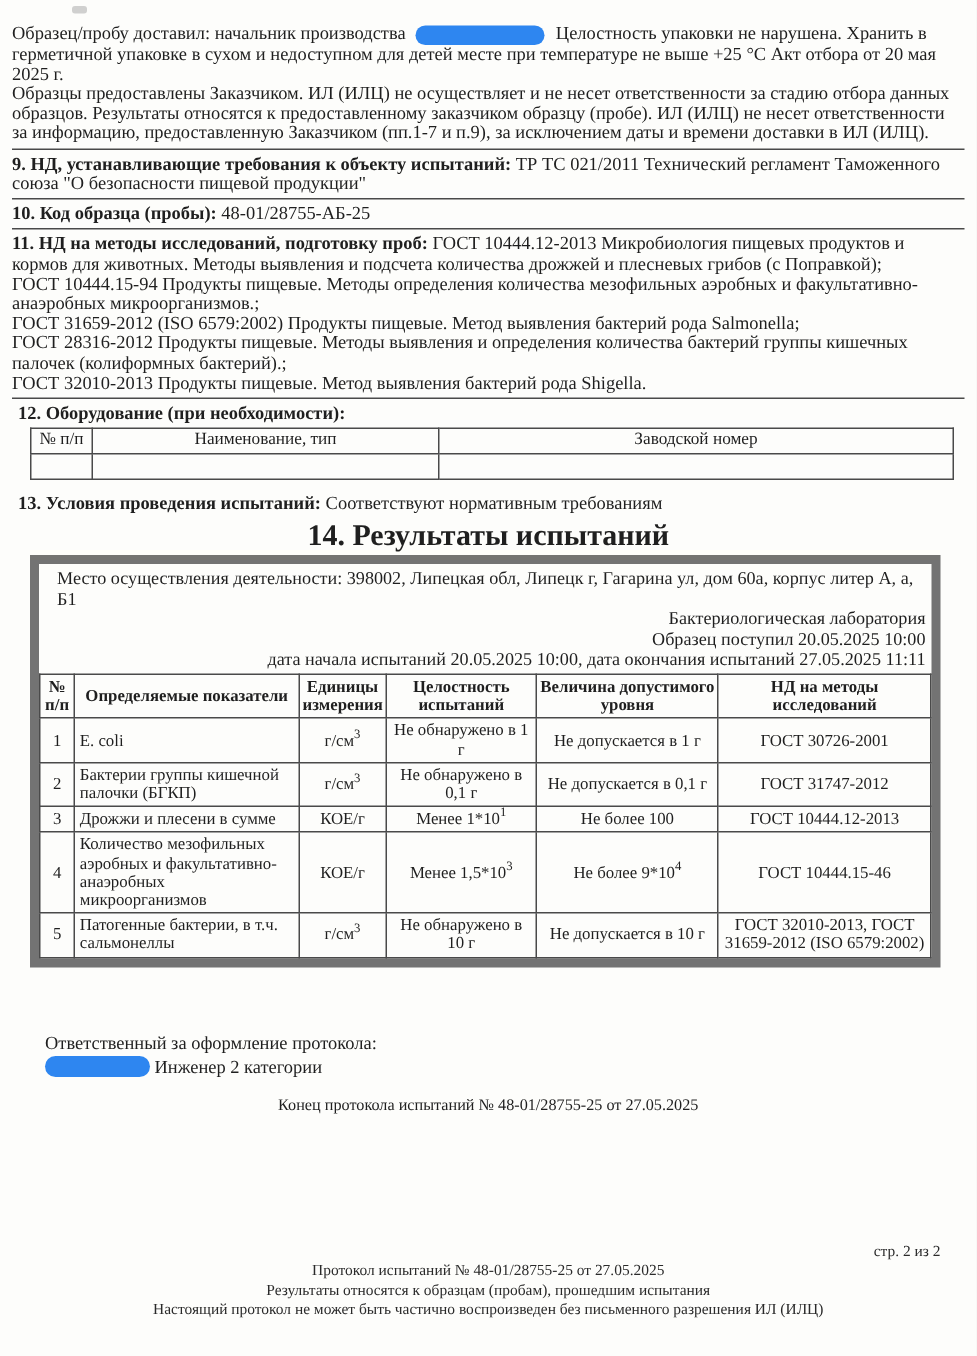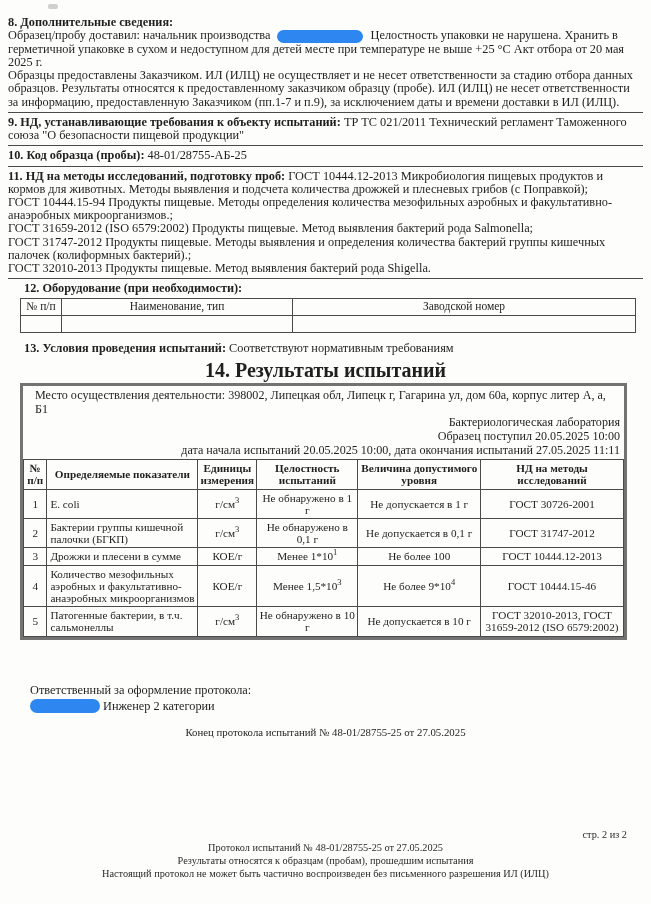--- a/index.html
+++ b/index.html
@@ -6,27 +6,27 @@
   body{width:651px;height:904px;background:#e8e8e8;font-family:"Liberation Serif","DejaVu Serif",serif;}
   .page{position:relative;width:651px;height:904px;background:#fdfdfb;color:#1f1f1f;overflow:hidden;}
   .content{padding:16px 8px 0 8px;font-size:12.3px;line-height:13.2px;}
   .bold{font-weight:bold;}
   .sec{margin:0;}
   .rule{border-top:1px solid #4a4a4a;margin-top:3px;padding-top:3px;}
   .para{margin:0;}
   .pill{display:inline-block;background:#2e86f0;border-radius:8px;vertical-align:middle;}
   .pill1{width:86px;height:13px;margin:0 4px;}
   .pill2{width:70px;height:14px;margin-right:3px;}
-  .indent{margin-left:16px;}
+  .indent{margin-left:4px;}
   .eq-table{border-collapse:collapse;margin:3px 23px 4px 12px;width:616px;table-layout:fixed;font-size:11.5px;line-height:11.5px;}
   .eq-table th,.eq-table td{border:1px solid #4a4a4a;font-weight:normal;text-align:center;padding:2px 2px;}
   .eq-table .empty td{height:12px;}
   .sec13{margin-top:9px;}
   h2{font-size:20px;margin:9px 0 6px 0;text-align:center;font-weight:bold;}
-  .res-outer{margin:0 16px 0 12px;border:3px solid #737373;}
+  .res-outer{margin:0 16px 0 12px;border:6px solid #737373;}
   .res-info{font-size:12.1px;line-height:13.6px;padding:3px 4px 2px 4px;}
   .res-info .left{text-align:left;padding-left:8px;}
   .res-info .center{text-align:right;}
   .res-table{border-collapse:collapse;width:100%;table-layout:fixed;font-size:11.2px;line-height:12.2px;}
   .res-table th,.res-table td{border:1px solid #4a4a4a;padding:2px 2px;vertical-align:middle;}
   .res-table th{font-weight:bold;text-align:center;}
   .res-table td{text-align:center;}
   .res-table td.c-ind{text-align:left;padding-left:3px;}
   .res-table tr>*:nth-child(1){width:3.2%;}
   .res-table tr>*:nth-child(2){width:25.2%;}
@@ -45,21 +45,20 @@
 </style>
 </head>
 <body>
 
 <div class="page">
   <div class="scan-mark"></div>
 
   <div class="content">
 
     <div class="sec">
-      <div class="bold">8. Дополнительные сведения:</div>
       <div class="para">
         <span>Образец/пробу доставил: начальник производства</span>
         <span class="pill pill1" style="background: rgb(46, 134, 240);"></span>
         <span>Целостность упаковки не нарушена. Хранить в герметичной упаковке в сухом и недоступном для детей месте при температуре не выше +25 °C  Акт отбора от 20 мая 2025 г.</span>
       </div>
       <div class="para">Образцы предоставлены Заказчиком. ИЛ (ИЛЦ) не осуществляет и не несет ответственности за стадию отбора данных образцов. Результаты относятся к предоставленному заказчиком образцу (пробе). ИЛ (ИЛЦ) не несет ответственности за информацию, предоставленную Заказчиком (пп.1-7 и п.9), за исключением даты и времени доставки в ИЛ (ИЛЦ).</div>
     </div>
 
     <div class="sec rule">
       <span class="bold">9. НД, устанавливающие требования к объекту испытаний:</span>
@@ -71,21 +70,21 @@
       <span>48-01/28755-АБ-25</span>
     </div>
 
     <div class="sec rule">
       <div>
         <span class="bold">11. НД на методы исследований, подготовку проб:</span>
         <span>ГОСТ 10444.12-2013 Микробиология пищевых продуктов и кормов для животных. Методы выявления и подсчета количества дрожжей и плесневых грибов (с Поправкой);</span>
       </div>
       <div>ГОСТ 10444.15-94 Продукты пищевые. Методы определения количества мезофильных аэробных и факультативно-анаэробных микроорганизмов.;</div>
       <div>ГОСТ 31659-2012 (ISO 6579:2002) Продукты пищевые. Метод выявления бактерий рода Salmonella;</div>
-      <div>ГОСТ 31747-2012 Продукты пищевые. Методы выявления и определения количества бактерий группы кишечных палочек (колиформных бактерий).;</div>
+      <div>ГОСТ 28316-2012 Продукты пищевые. Методы выявления и определения количества бактерий группы кишечных палочек (колиформных бактерий).;</div>
       <div>ГОСТ 32010-2013 Продукты пищевые. Метод выявления бактерий рода Shigella.</div>
     </div>
 
     <div class="sec rule">
       <div class="bold indent">12. Оборудование (при необходимости):</div>
       <table class="eq-table">
         <tbody>
             <tr>
           <th style="width:36px;">№ п/п</th>
           <th style="width:226px;">Наименование, тип</th>

